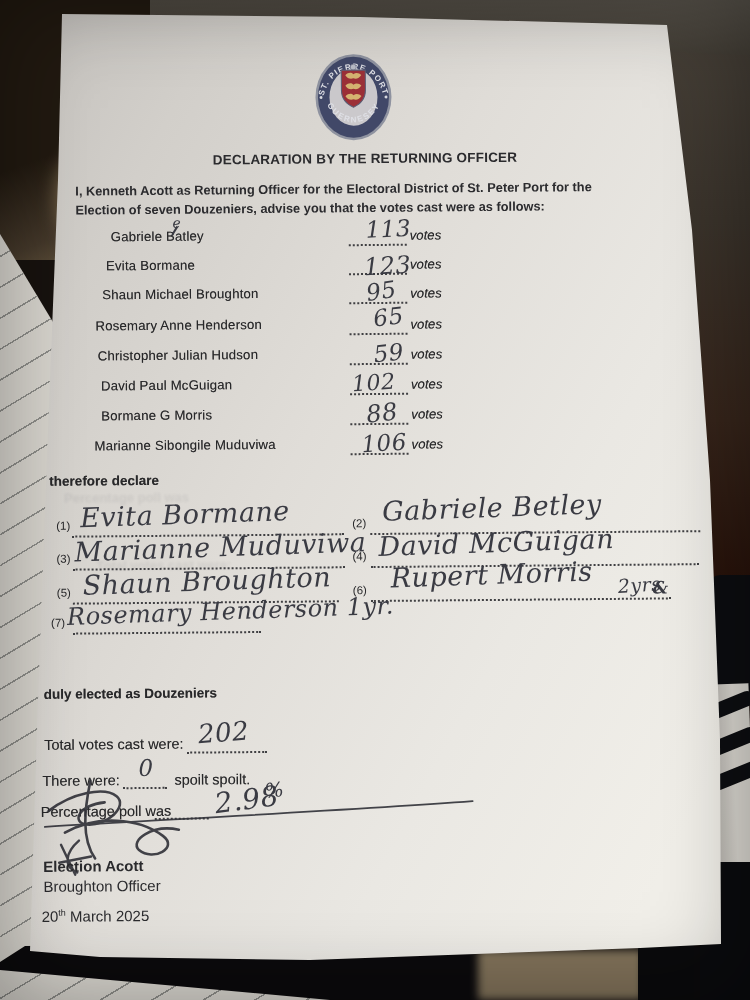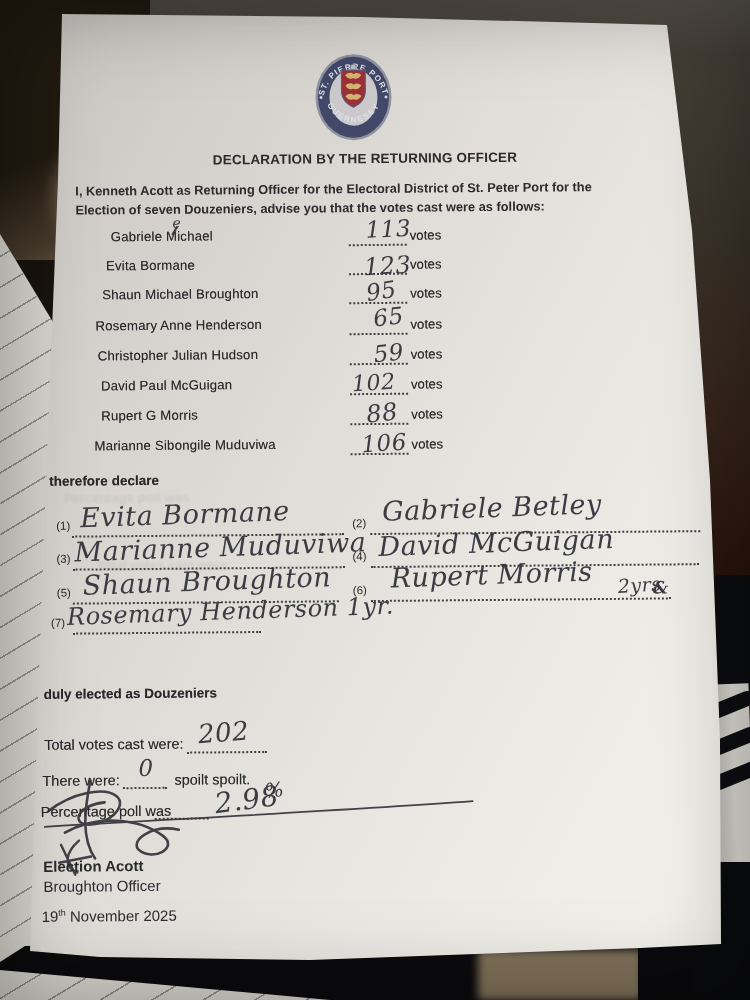--- a/index.html
+++ b/index.html
@@ -36,21 +36,21 @@
     box-shadow:inset 14px 2px 20px -10px rgba(0,0,0,.28), inset -10px -8px 18px -8px rgba(0,0,0,.20);}
   .content{left:0;top:0;width:750px;height:1000px;transform:rotate(-0.5deg);transform-origin:375px 500px;
     color:#2b2b2e;}
   .title{left:0;top:151px;width:736px;text-align:center;font-weight:bold;font-size:13.5px;letter-spacing:.2px;}
   .intro{left:78px;top:179px;width:565px;font-weight:bold;font-size:12.8px;line-height:19px;}
   .cand-row{left:0;height:30px;width:480px;}
   .cand-name{position:absolute;top:0;font-size:13.2px;letter-spacing:.2px;color:#28282a;
     text-shadow:0 0 .4px rgba(0,0,0,.45);white-space:nowrap;}
   .dots{position:absolute;border-bottom:2px dotted #3f3f42;height:13px;}
   .cand-votes{position:absolute;left:412px;top:1px;font-size:13.2px;color:#28282a;
-    text-shadow:0 0 .4px rgba(0,0,0,.45);}
+    text-shadow:0 0 .4px rgba(0,0,0,.45);font-style:italic;}
   .hand{font-family:"DejaVu Serif",serif;font-style:italic;color:#3a3b43;line-height:1;
     letter-spacing:.5px;white-space:nowrap;position:absolute;}
   .corr-slash{position:absolute;width:10px;height:1.6px;background:#3a3b43;transform:rotate(-58deg);}
   .sect{font-weight:bold;font-size:13.5px;color:#28282a;text-shadow:0 0 .4px rgba(0,0,0,.4);}
   .elect-num{position:absolute;font-size:11.5px;color:#28282a;}
   .stat{font-size:14.5px;color:#28282a;text-shadow:0 0 .3px rgba(0,0,0,.4);white-space:nowrap;}
   .sig-name{left:40px;top:855px;font-weight:bold;font-size:15px;}
   .sig-role{left:40px;top:875px;font-size:15px;}
   .date{left:38px;top:905px;font-size:15px;}
   .date sup{font-size:9px;}
@@ -111,21 +111,21 @@
       <div class="ghost" style="left:96px;top:556px;">Total votes cast were:</div>
 
       <div class="abs title">DECLARATION BY THE RETURNING OFFICER</div>
       <div class="abs intro">
         <span>I, Kenneth Acott as Returning Officer for the Electoral District of St. Peter Port for the</span><br>
         <span>Election of seven Douzeniers, advise you that the votes cast were as follows:</span>
       </div>
 
       <div id="cand-rows">
           <div class="abs cand-row" style="top: 227px;">
-    <span class="cand-name" style="left: 113px;">Gabriele Michael</span>
+    <span class="cand-name" style="left: 113px;">Gabriele Batley</span>
     <span class="hand corr" style="font-size: 14px; left: 175px; top: -13px;">e</span>
     <span class="corr-slash" style="left: 172px; top: 1px;"></span>
     <span class="dots" style="left:351px;top:4px;width:58px;"></span>
     <span class="hand cand-num" style="left: 368px; top: -9px; font-size: 23px; transform: rotate(-2deg);">113</span>
     <span class="cand-votes">votes</span>
   </div>
           <div class="abs cand-row" style="top: 256px;">
     <span class="cand-name" style="left: 108px;">Evita Bormane</span>
 
     <span class="dots" style="left:351px;top:4px;width:58px;"></span>
@@ -154,21 +154,21 @@
     <span class="cand-votes">votes</span>
   </div>
           <div class="abs cand-row" style="top: 376px;">
     <span class="cand-name" style="left: 102px;">David Paul McGuigan</span>
 
     <span class="dots" style="left:351px;top:4px;width:58px;"></span>
     <span class="hand cand-num" style="left: 353px; top: -4px; font-size: 22px; transform: rotate(-3deg);">102</span>
     <span class="cand-votes">votes</span>
   </div>
           <div class="abs cand-row" style="top: 406px;">
-    <span class="cand-name" style="left: 102px;">Rupert G Morris</span>
+    <span class="cand-name" style="left: 102px;">Bormane G Morris</span>
 
     <span class="dots" style="left:351px;top:4px;width:58px;"></span>
     <span class="hand cand-num" style="left: 367px; top: -5px; font-size: 24px; transform: rotate(-6deg);">88</span>
     <span class="cand-votes">votes</span>
   </div>
           <div class="abs cand-row" style="top: 436px;">
     <span class="cand-name" style="left: 95px;">Marianne Sibongile Muduviwa</span>
 
     <span class="dots" style="left:351px;top:4px;width:58px;"></span>
     <span class="hand cand-num" style="left: 362px; top: -4px; font-size: 23px; transform: rotate(-3deg);">106</span>
@@ -236,17 +236,17 @@
           <path stroke-width="2.6" d="M28,36 C52,18 84,12 96,22 C108,32 86,52 66,50 C50,48 58,30 84,28"></path>
           <path stroke-width="2.6" d="M70,6 C64,34 60,64 74,84"></path>
           <path stroke-width="2.6" d="M44,58 C76,40 118,44 142,62 C158,74 132,88 118,76 C108,66 132,50 158,56"></path>
           <path stroke-width="1.8" d="M24,52 C140,46 330,38 452,30"></path>
           <path stroke-width="2.4" d="M40,70 L54,100 M58,66 C44,78 42,92 56,98 M38,88 L70,82"></path>
         </g>
       </svg>
 
       <div class="abs sig-name">Election Acott</div>
       <div class="abs sig-role">Broughton Officer</div>
-      <div class="abs date"><span>19</span><sup>th</sup><span> November 2025</span></div>
+      <div class="abs date"><span>20</span><sup>th</sup><span> March 2025</span></div>
     </div>
   </div>
   <div class="abs vignette"></div>
 </div>
 
 </body></html>

